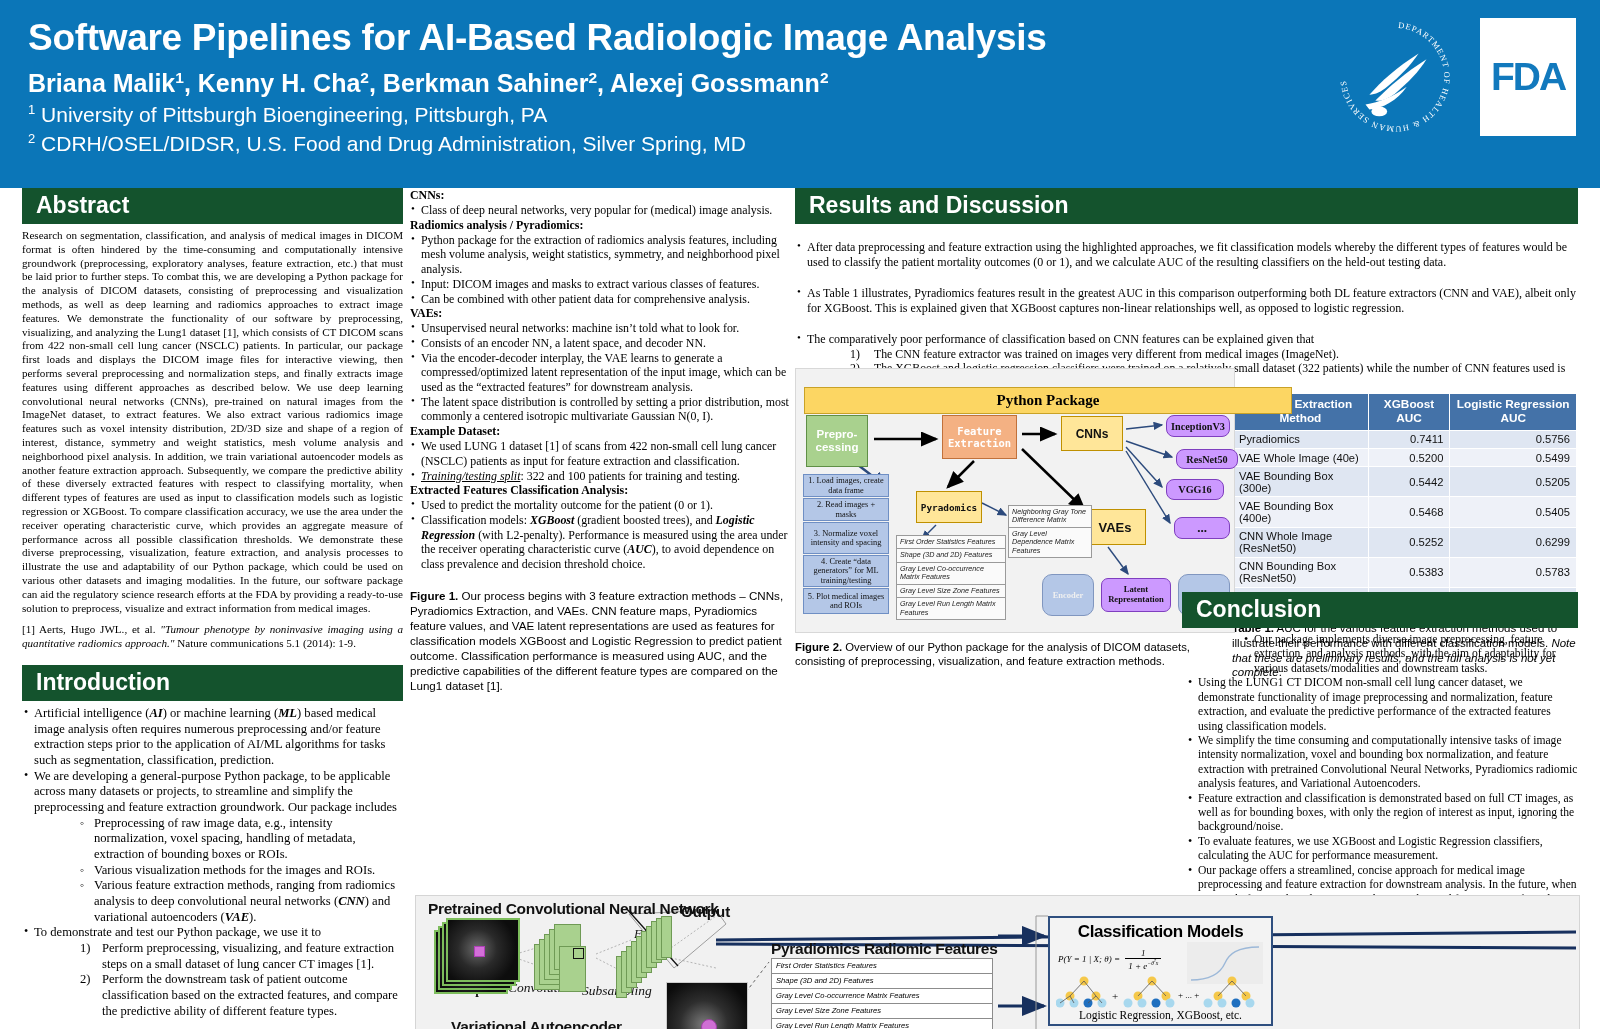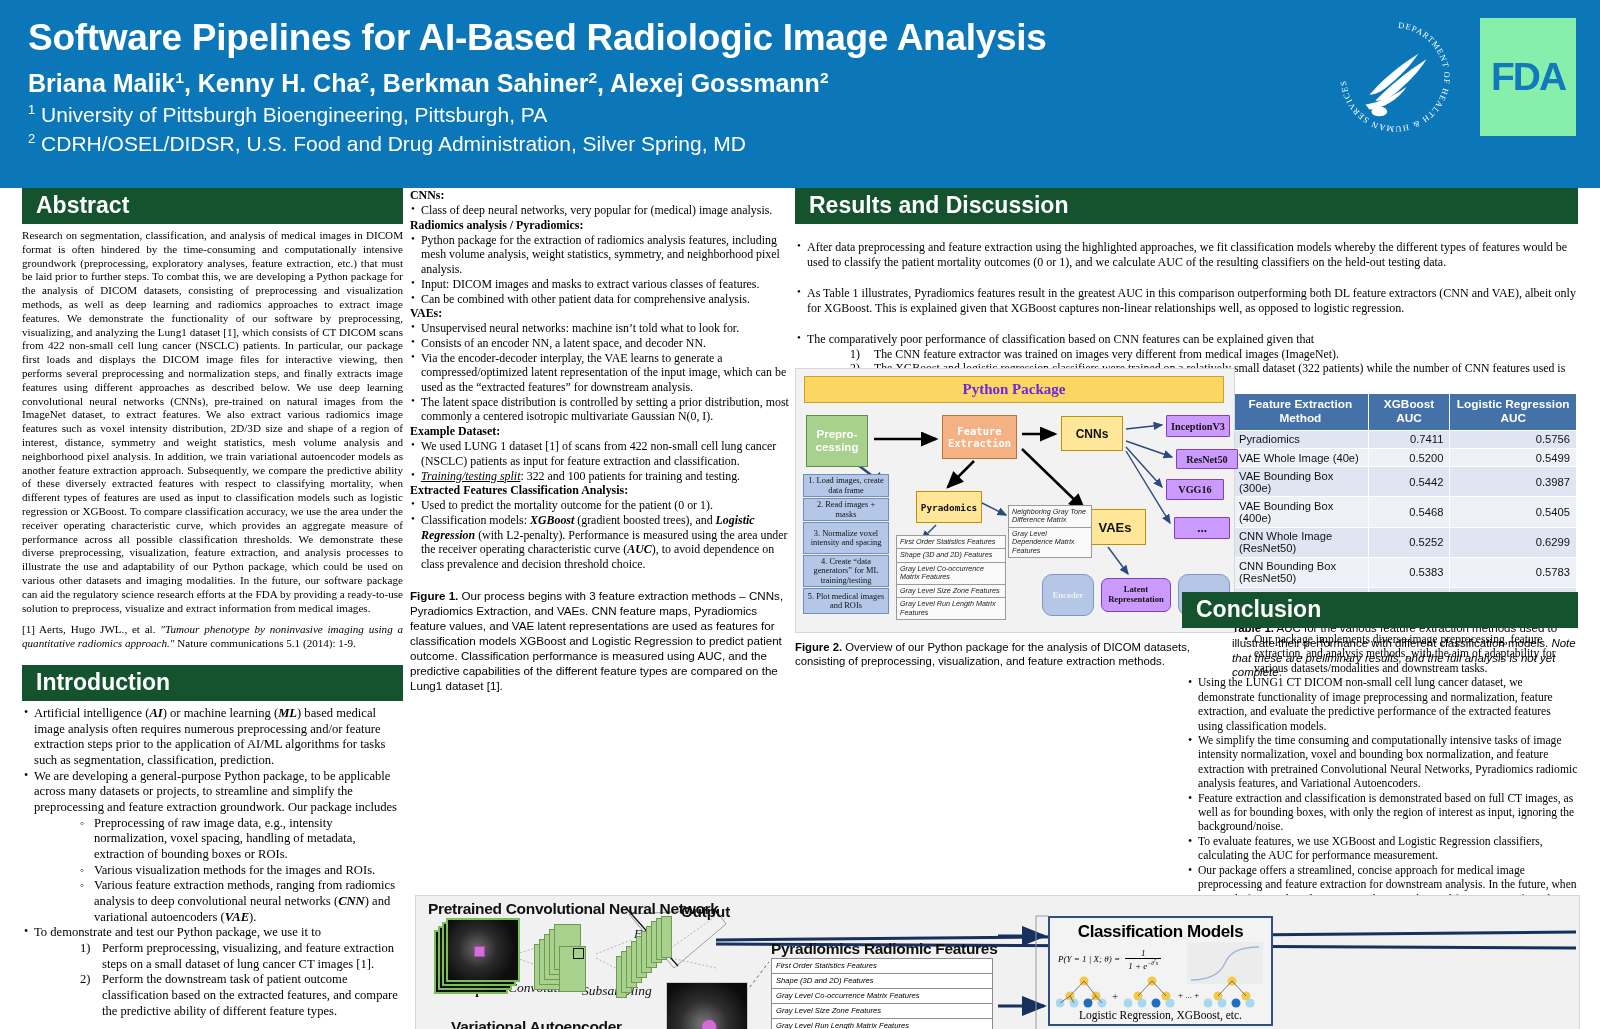--- a/index.html
+++ b/index.html
@@ -29,21 +29,21 @@
   }
   .affil {
     font-family:"Liberation Sans", sans-serif;
     font-size:21px; margin-top:4px; white-space:nowrap;
   }
   sup { font-size:0.62em; vertical-align: super; }
 
   .logos { position:absolute; right:24px; top:18px; display:flex; align-items:center; gap:26px;}
   .hhs-seal { width:118px; height:118px; position:relative; }
   .fda-box {
-    width:96px; height:118px; background:#86efac;
+    width:96px; height:118px; background:#ffffff;
     display:flex; align-items:center; justify-content:center;
   }
   .fda-text {
     font-family:"Liberation Sans", sans-serif;
     font-weight:bold; font-size:39px; color:#1279bd; letter-spacing:-2px;
   }
 
   
   .body-area { position:absolute; left:0; top:188px; width:1600px; height:841px; }
   .col { position:absolute; top:0; }
@@ -124,24 +124,24 @@
   .tblcap i { font-style:italic; }
 
   
   .fig2 {
     position:absolute; left:0; top:180px; width:440px; height:265px;
     background:#f2f2f2; border:1px solid #d8d8d8;
     font-family:"Liberation Sans", sans-serif;
   }
   .f2 { position:absolute; }
   .banner {
-    left:8px; top:7px; width:420px; height:27px; background:#fcd663;
+    left:8px; top:18px; width:488px; height:27px; background:#fcd663;
     border:1px solid #c9a227;
     display:flex; align-items:center; justify-content:center;
-    font-family:"Liberation Serif", serif; font-weight:bold; font-size:15px; color:#6d28d9;
+    font-family:"Liberation Serif", serif; font-weight:bold; font-size:15px; color:#000000;
   }
   .stack { position:absolute; }
   .stack:before, .stack:after {
     content:""; position:absolute; left:5px; top:-5px; width:100%; height:100%;
     border:1px solid #888; z-index:-1;
   }
   .box-prep {
     left:10px; top:46px; width:62px; height:52px;
     background:#a9d18e; border:1px solid #5f8f46; color:#fff;
     display:flex; align-items:center; justify-content:center; text-align:center;
@@ -172,21 +172,21 @@
   .box-vae {
     left:288px; top:140px; width:62px; height:36px;
     background:#ffe699; border:1px solid #bf9000;
     display:flex; align-items:center; justify-content:center;
     font-weight:bold; font-size:13px; color:#111;
   }
   .box-vae:before, .box-vae:after { background:#ffe699; }
 
   .pill {
     position:absolute; background:#cc99ff; border:1px solid #7f3fbf;
-    border-radius:1px; display:flex; align-items:center; justify-content:center;
+    border-radius:8px; display:flex; align-items:center; justify-content:center;
     font-family:"Liberation Serif", serif; font-weight:bold; font-size:10.2px; color:#111;
   }
   .p-inc { left:370px; top:46px;  width:64px; height:22px; }
   .p-res { left:380px; top:80px;  width:62px; height:20px; }
   .p-vgg { left:370px; top:110px; width:58px; height:21px; }
   .p-dot { left:378px; top:148px; width:56px; height:22px; font-size:13px; }
 
   .rbox {
     position:absolute; background:#b4c7e7; border:1px solid #6f8fc4; color:#111;
     display:flex; align-items:center; justify-content:center; text-align:center;
@@ -413,21 +413,21 @@
                 <td class="num">0.5756</td>
               </tr>
               <tr>
                 <td>VAE Whole Image (40e)</td>
                 <td class="num">0.5200</td>
                 <td class="num">0.5499</td>
               </tr>
               <tr>
                 <td>VAE Bounding Box (300e)</td>
                 <td class="num">0.5442</td>
-                <td class="num">0.3987</td>
+                <td class="num">0.5205</td>
               </tr>
               <tr>
                 <td>VAE Bounding Box (400e)</td>
                 <td class="num">0.5468</td>
                 <td class="num">0.5405</td>
               </tr>
               <tr>
                 <td>CNN Whole Image (ResNet50)</td>
                 <td class="num">0.5252</td>
                 <td class="num">0.6299</td>

